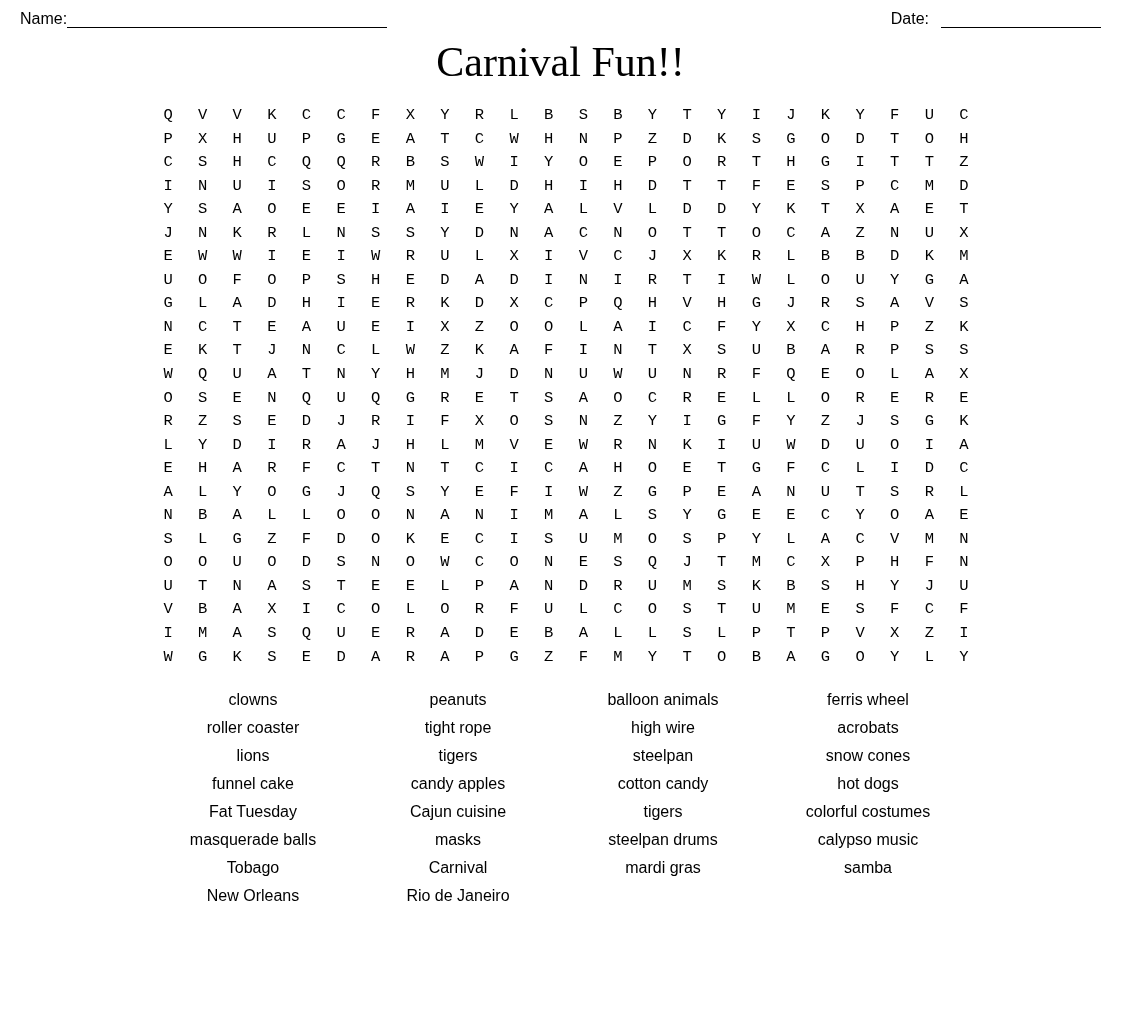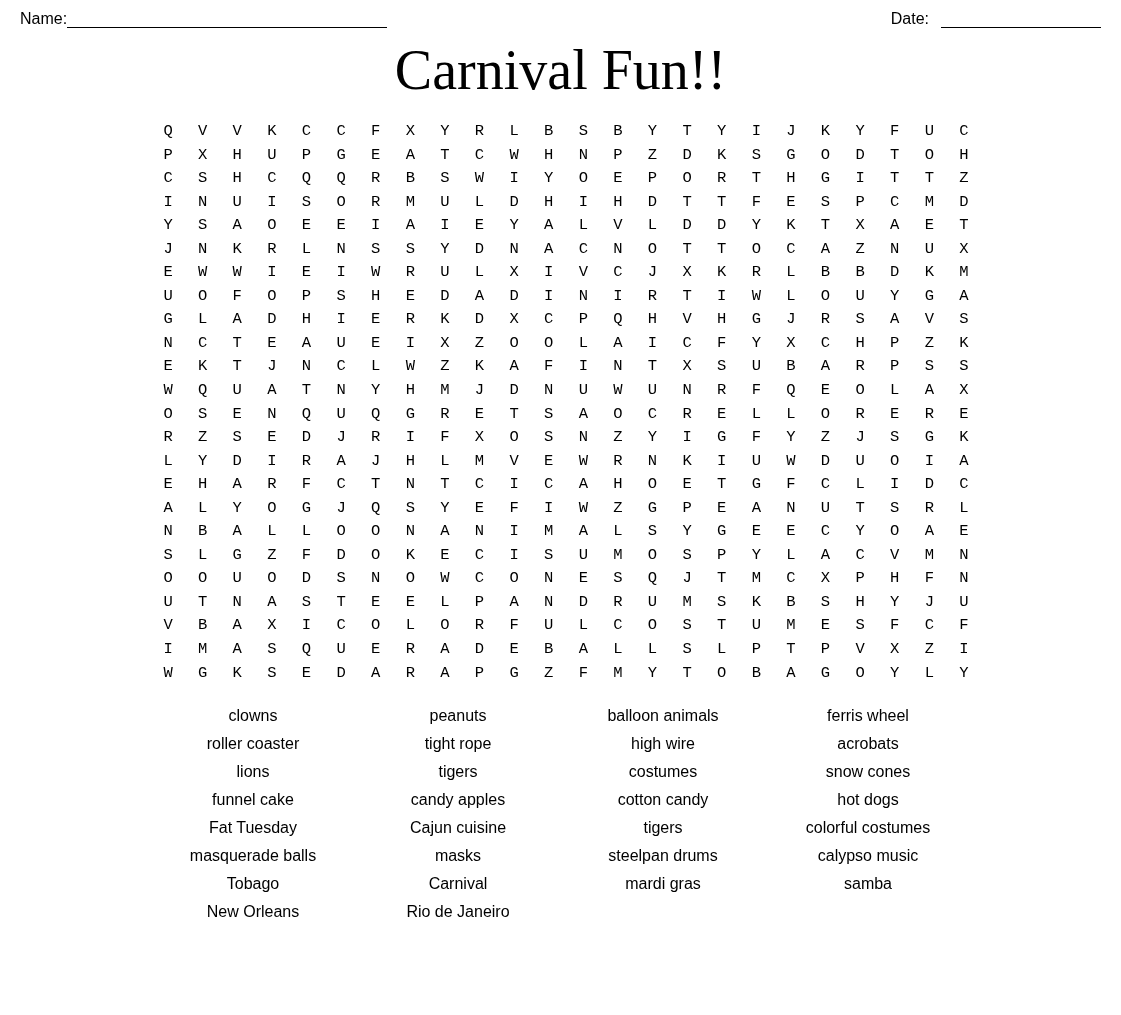--- a/index.html
+++ b/index.html
@@ -32,21 +32,21 @@
       align-items: center;
       gap: 12px;
     }
     .date-line {
       border-bottom: 1px solid black;
       width: 160px;
       height: 18px;
     }
     .title {
       text-align: center;
-      font-size: 56px;
+      font-size: 42px;
       font-weight: normal;
       margin: 10px 0 18px 0;
       font-family: Georgia, serif;
     }
     .puzzle-container {
       display: flex;
       justify-content: center;
       margin-bottom: 20px;
     }
     .grid {
@@ -95,21 +95,21 @@
     <div class="word-item">clowns</div>
     <div class="word-item">peanuts</div>
     <div class="word-item">balloon animals</div>
     <div class="word-item">ferris wheel</div>
     <div class="word-item">roller coaster</div>
     <div class="word-item">tight rope</div>
     <div class="word-item">high wire</div>
     <div class="word-item">acrobats</div>
     <div class="word-item">lions</div>
     <div class="word-item">tigers</div>
-    <div class="word-item">costumes</div>
+    <div class="word-item">steelpan</div>
     <div class="word-item">snow cones</div>
     <div class="word-item">funnel cake</div>
     <div class="word-item">candy apples</div>
     <div class="word-item">cotton candy</div>
     <div class="word-item">hot dogs</div>
     <div class="word-item">Fat Tuesday</div>
     <div class="word-item">Cajun cuisine</div>
     <div class="word-item">tigers</div>
     <div class="word-item">colorful costumes</div>
     <div class="word-item">masquerade balls</div>

